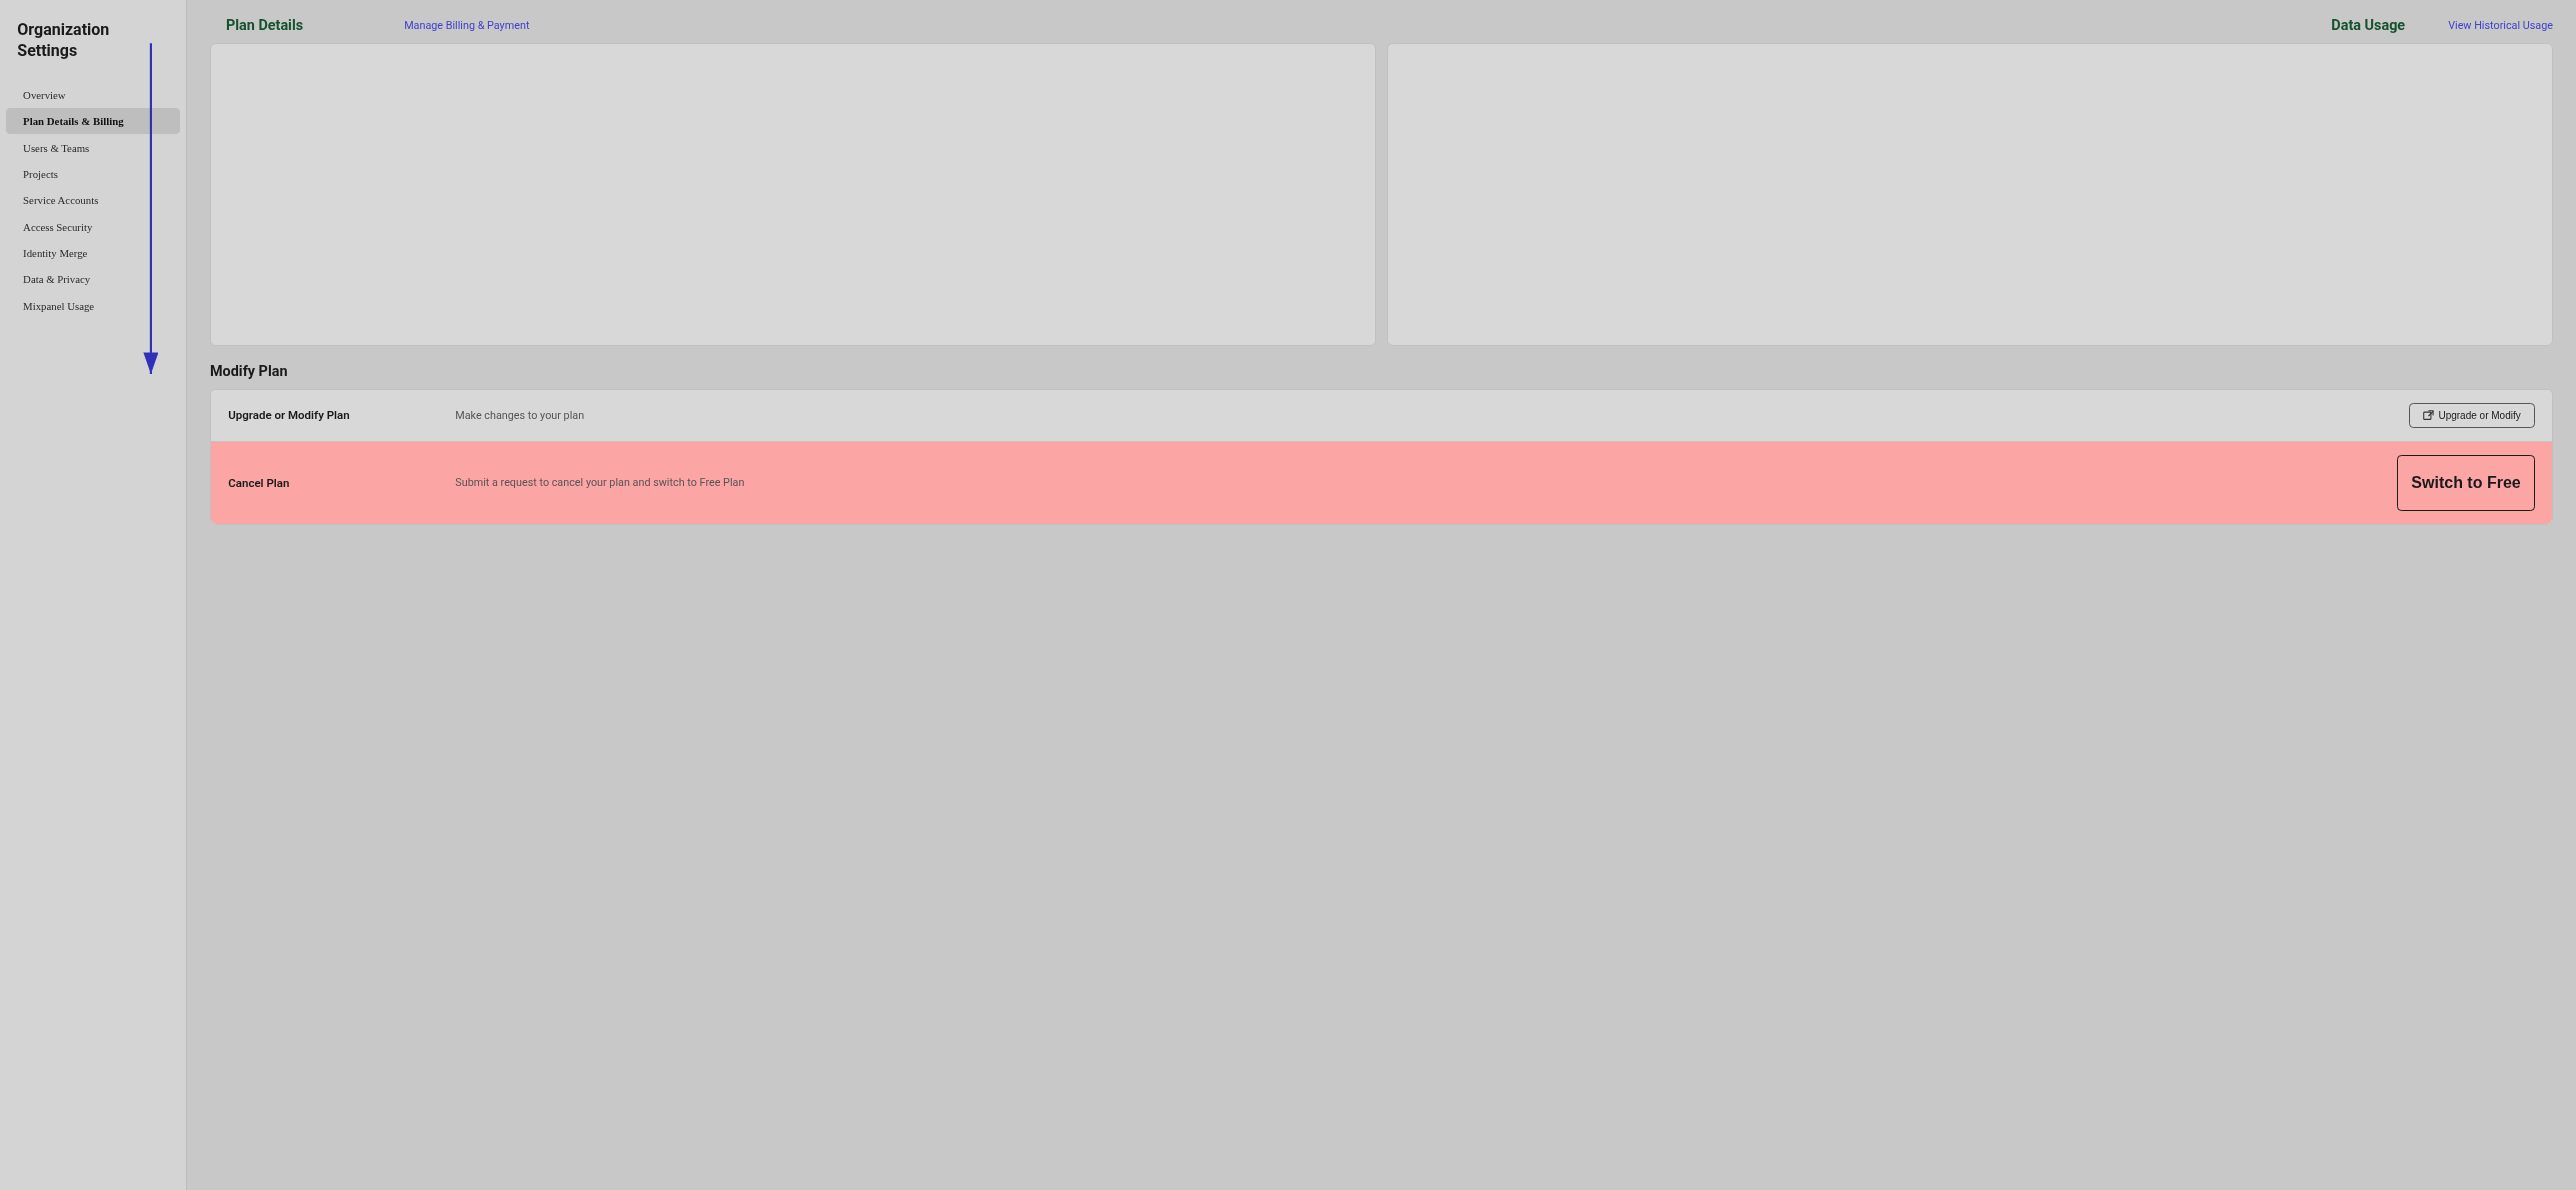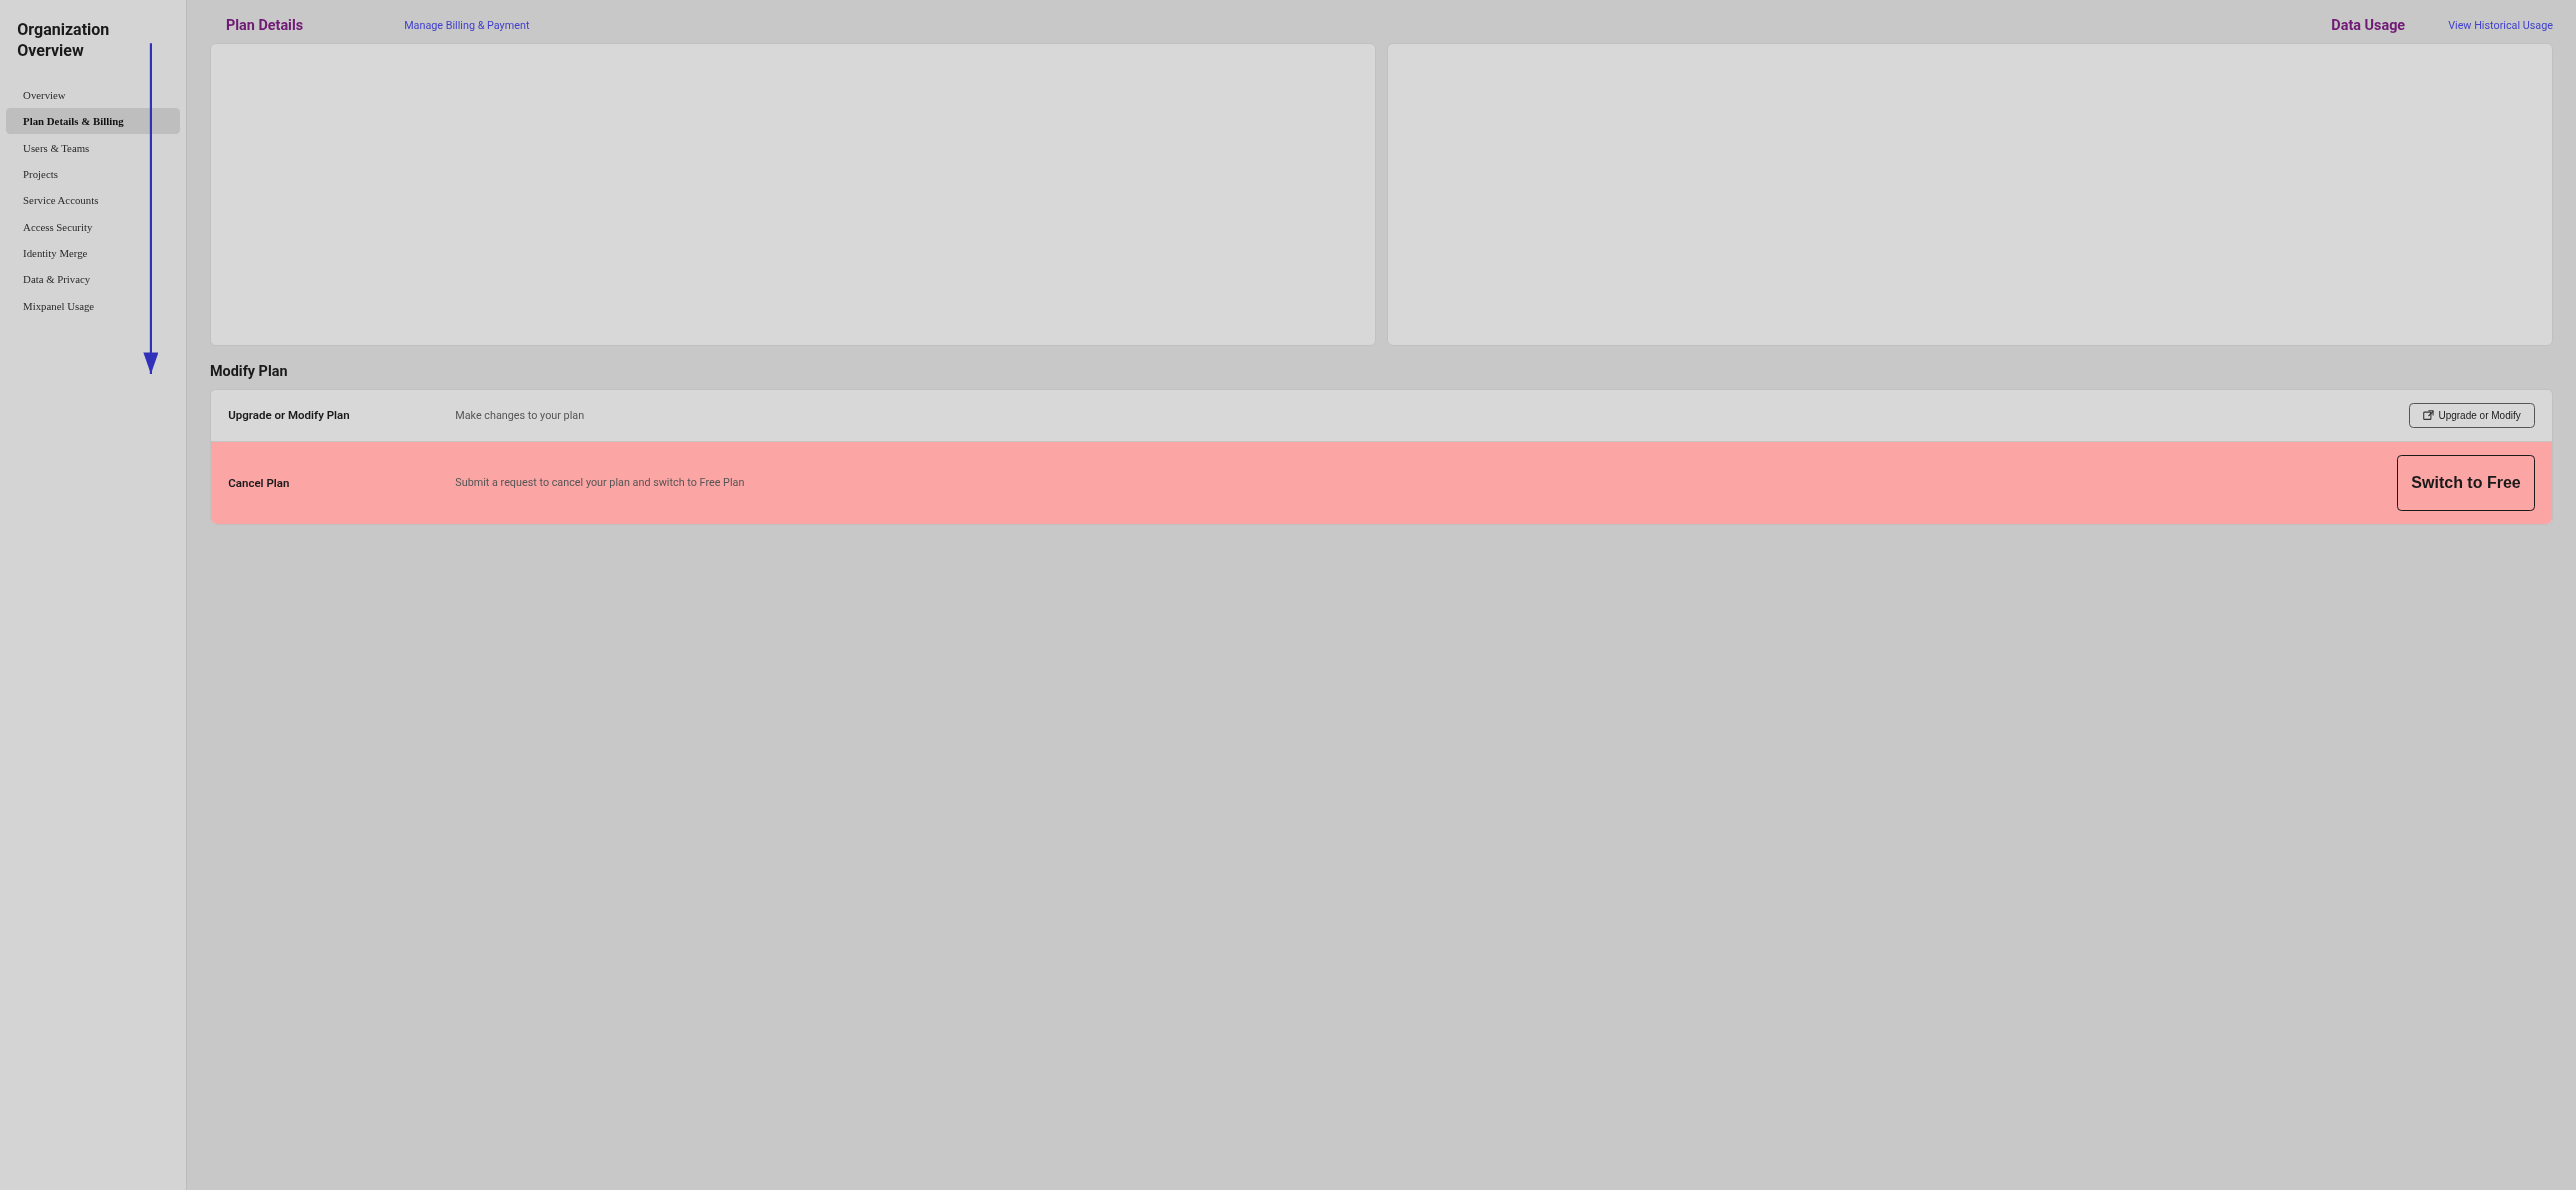--- a/index.html
+++ b/index.html
@@ -55,21 +55,21 @@
     
     .top-sections {
       display: flex;
       align-items: flex-start;
       justify-content: space-between;
       margin-bottom: 8.6px;
     }
     .section-heading {
       font-size: 14.4px;
       font-weight: 700;
-      color: #701a75;
+      color: #14532d;
       padding-left: 16px;
     }
     .manage-billing-link {
       color: #4040cc;
       font-size: 10.8px;
       cursor: pointer;
       text-decoration: none;
       margin-left: 58px;
     }
     .data-usage-section {
@@ -187,21 +187,21 @@
       width: 187px;
       height: 360px;
       pointer-events: none;
       z-index: 10;
     }
   </style>
 </head>
 <body>
 
 <div class="sidebar">
-  <div class="sidebar-title">Organization Overview</div>
+  <div class="sidebar-title">Organization Settings</div>
   <div class="sidebar-item">
     <span>Overview</span>
   </div>
   <div class="sidebar-item active">
     <span>Plan Details &amp; Billing</span>
   </div>
   <div class="sidebar-item">
     <span>Users &amp; Teams</span>
   </div>
   <div class="sidebar-item">

